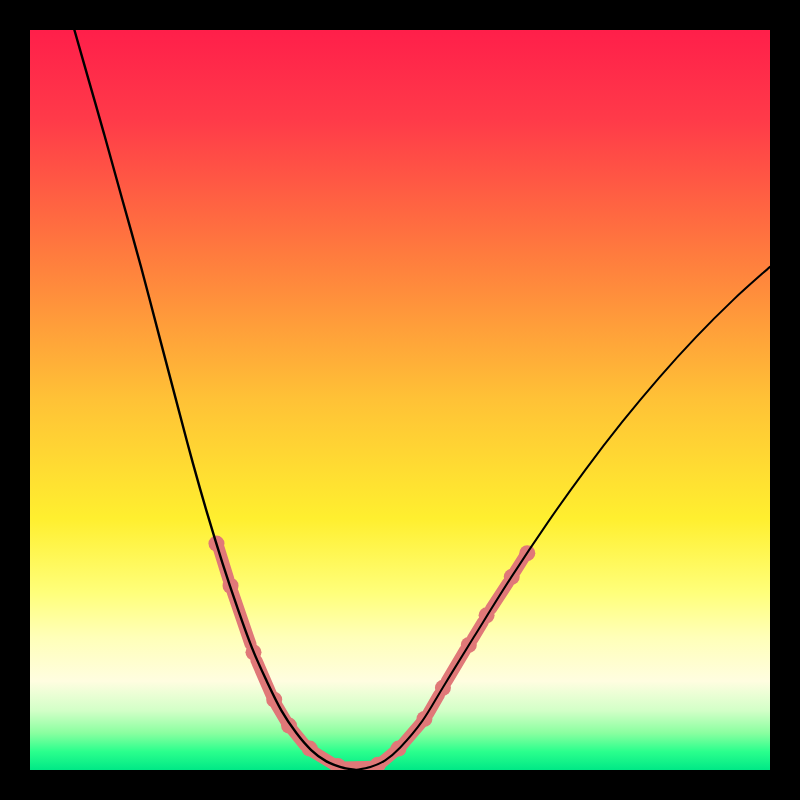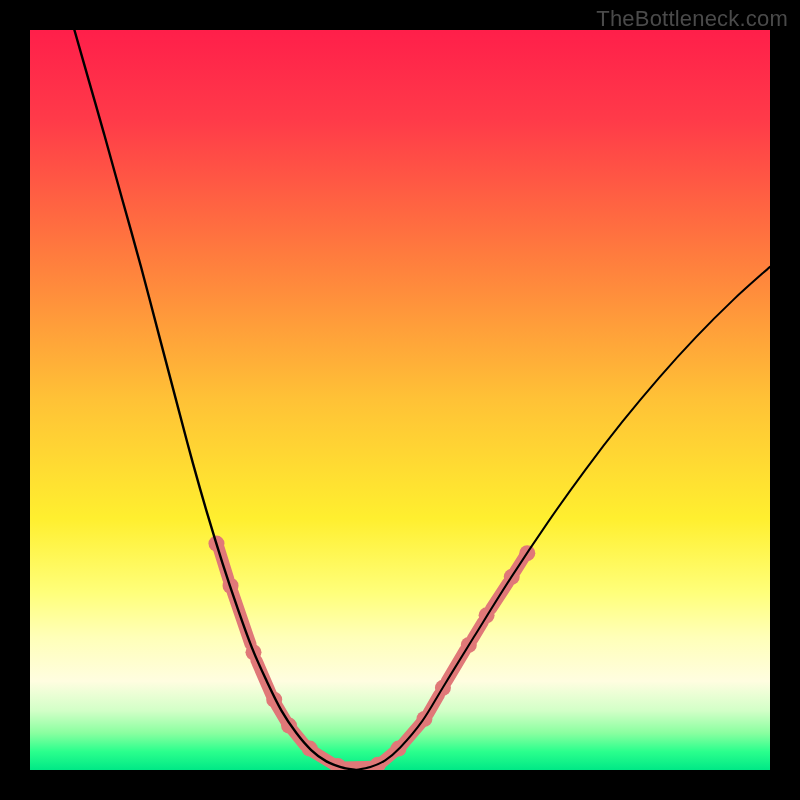--- a/index.html
+++ b/index.html
@@ -40,21 +40,20 @@
     inset: 0;
     width: 100%;
     height: 100%;
   }
 </style>
 </head>
 <body>
 
 <div class="frame">
 
-  <div class="watermark">TheBottleneck.com</div>
 
   <div class="plot-area">
     <svg class="gradient-bg" viewBox="0 0 740 740" preserveAspectRatio="none">
       <defs>
         <linearGradient id="bg-grad" x1="0" y1="0" x2="0" y2="1">
             <stop offset="0.00%" stop-color="#ff1f4a"></stop>
             <stop offset="12.00%" stop-color="#ff3a49"></stop>
             <stop offset="30.00%" stop-color="#ff7a3e"></stop>
             <stop offset="50.00%" stop-color="#ffc236"></stop>
             <stop offset="66.00%" stop-color="#ffef2f"></stop>

